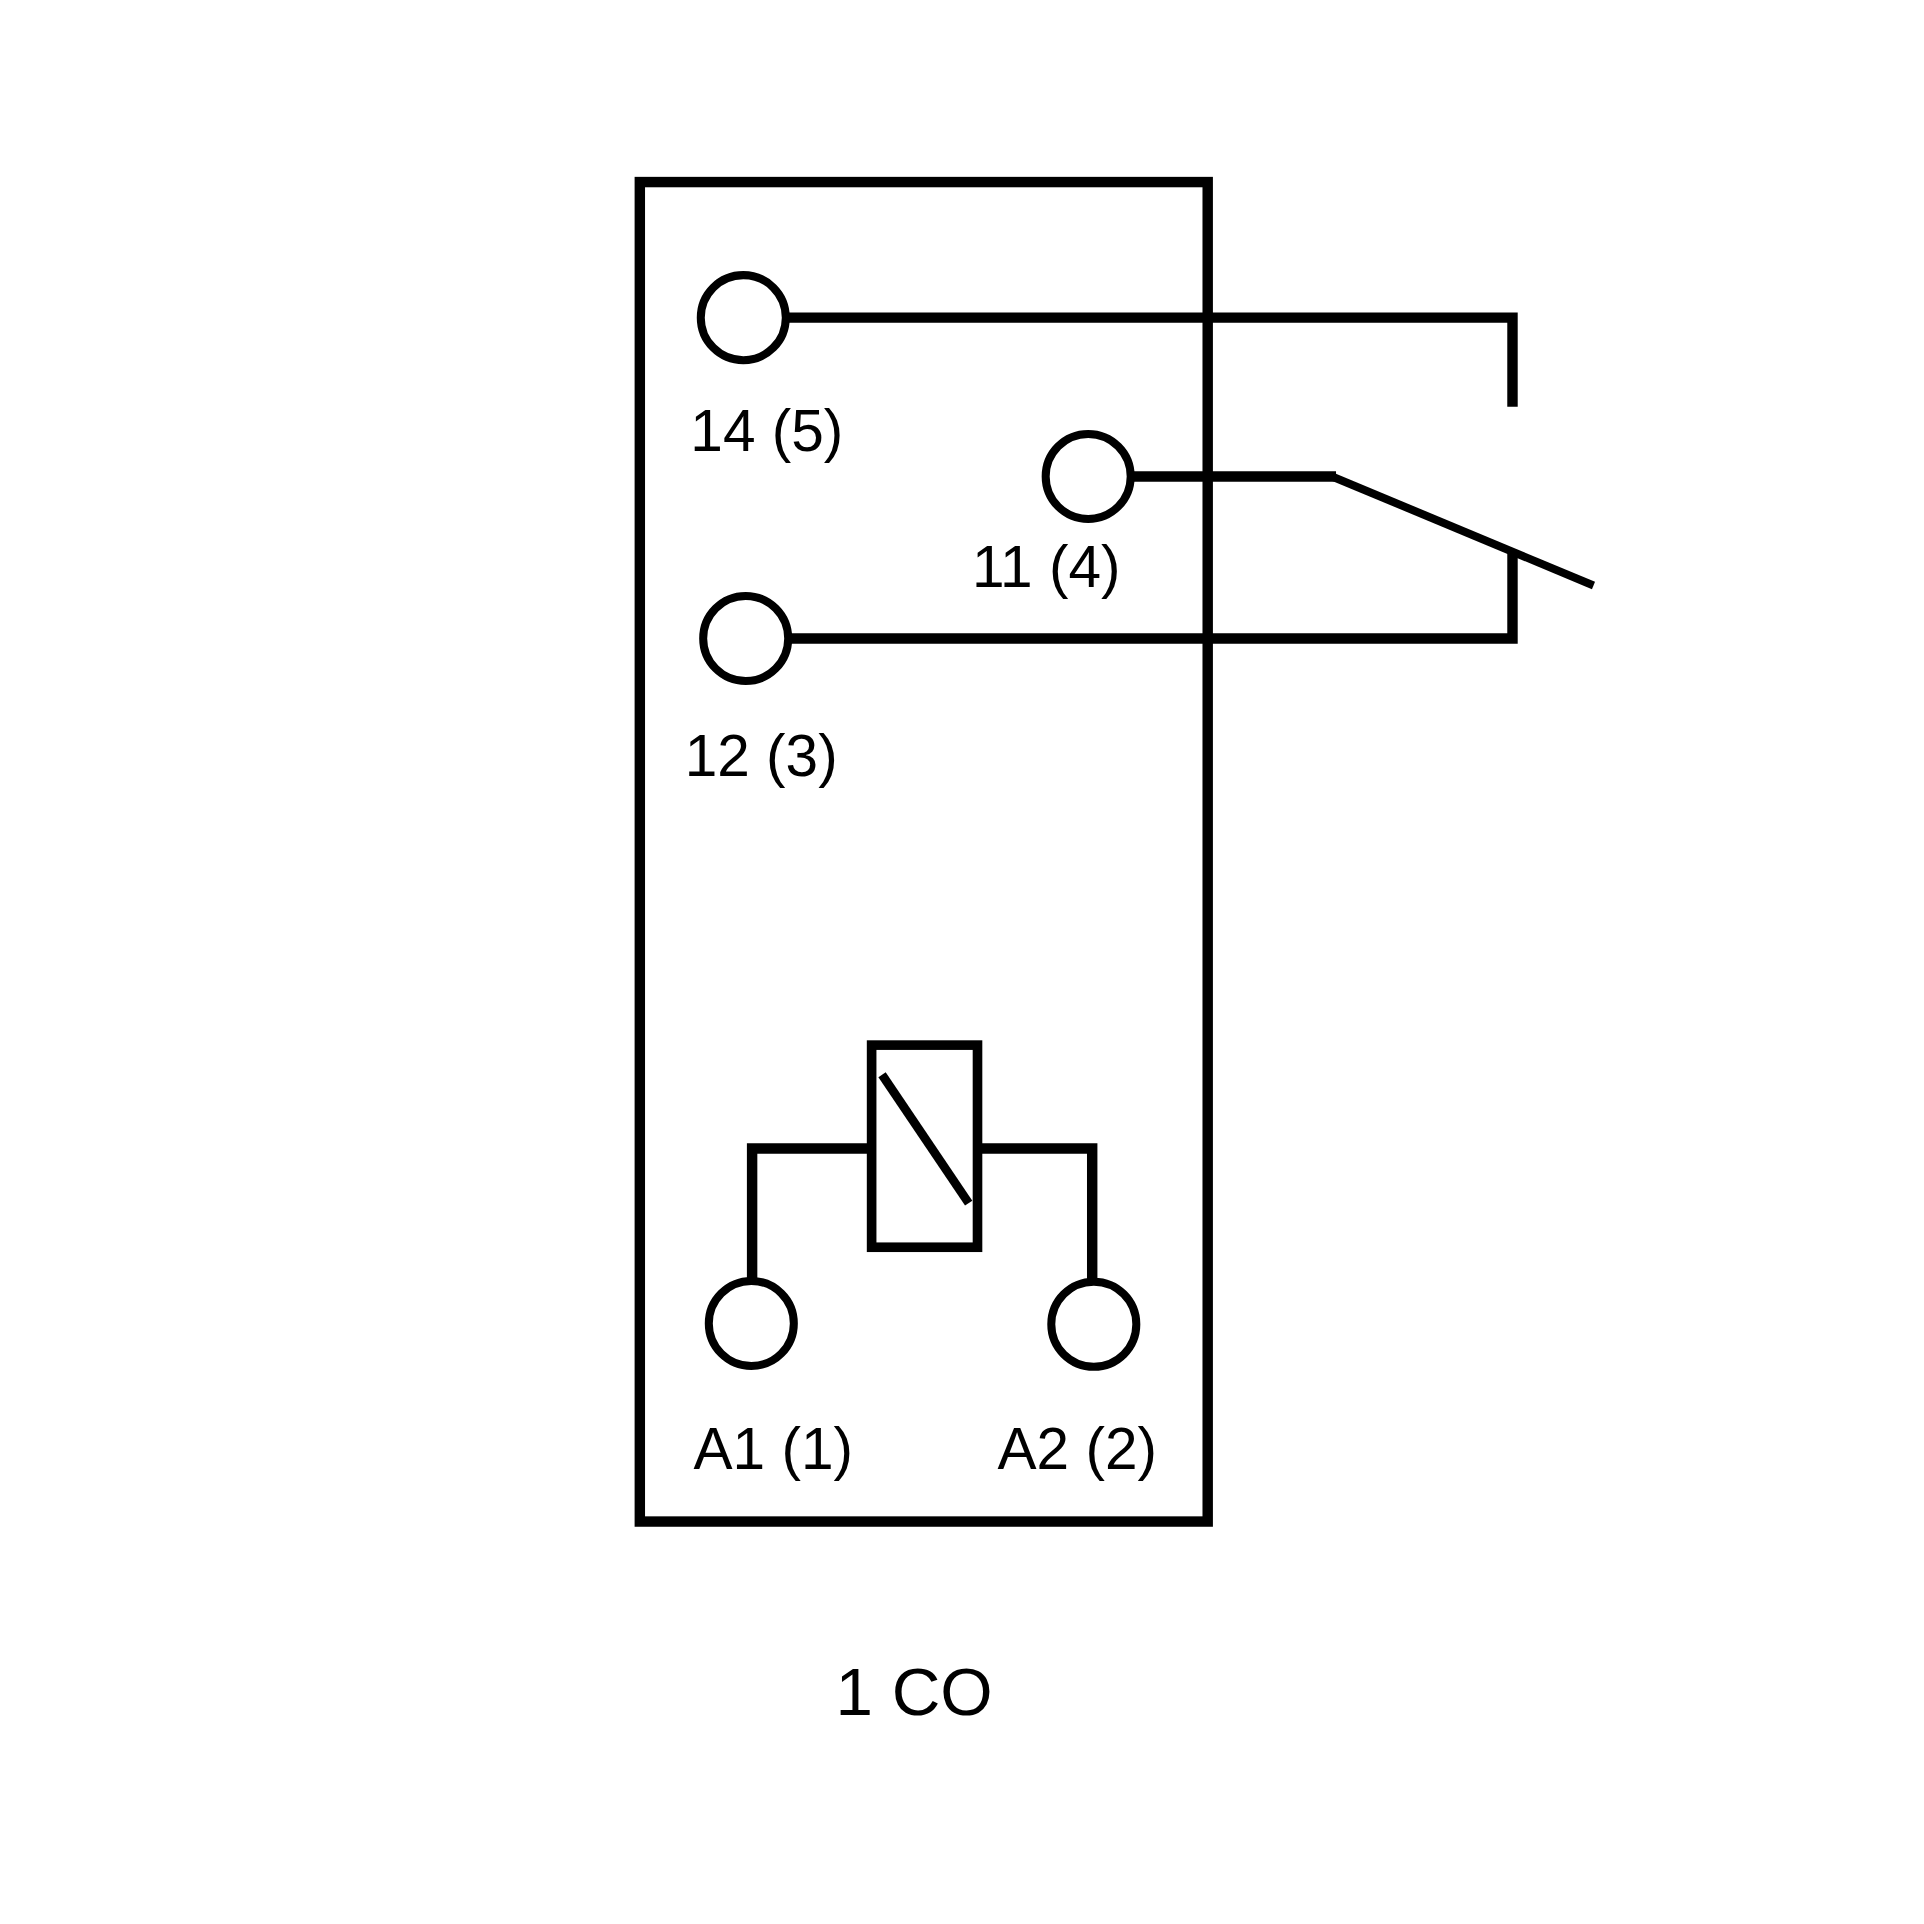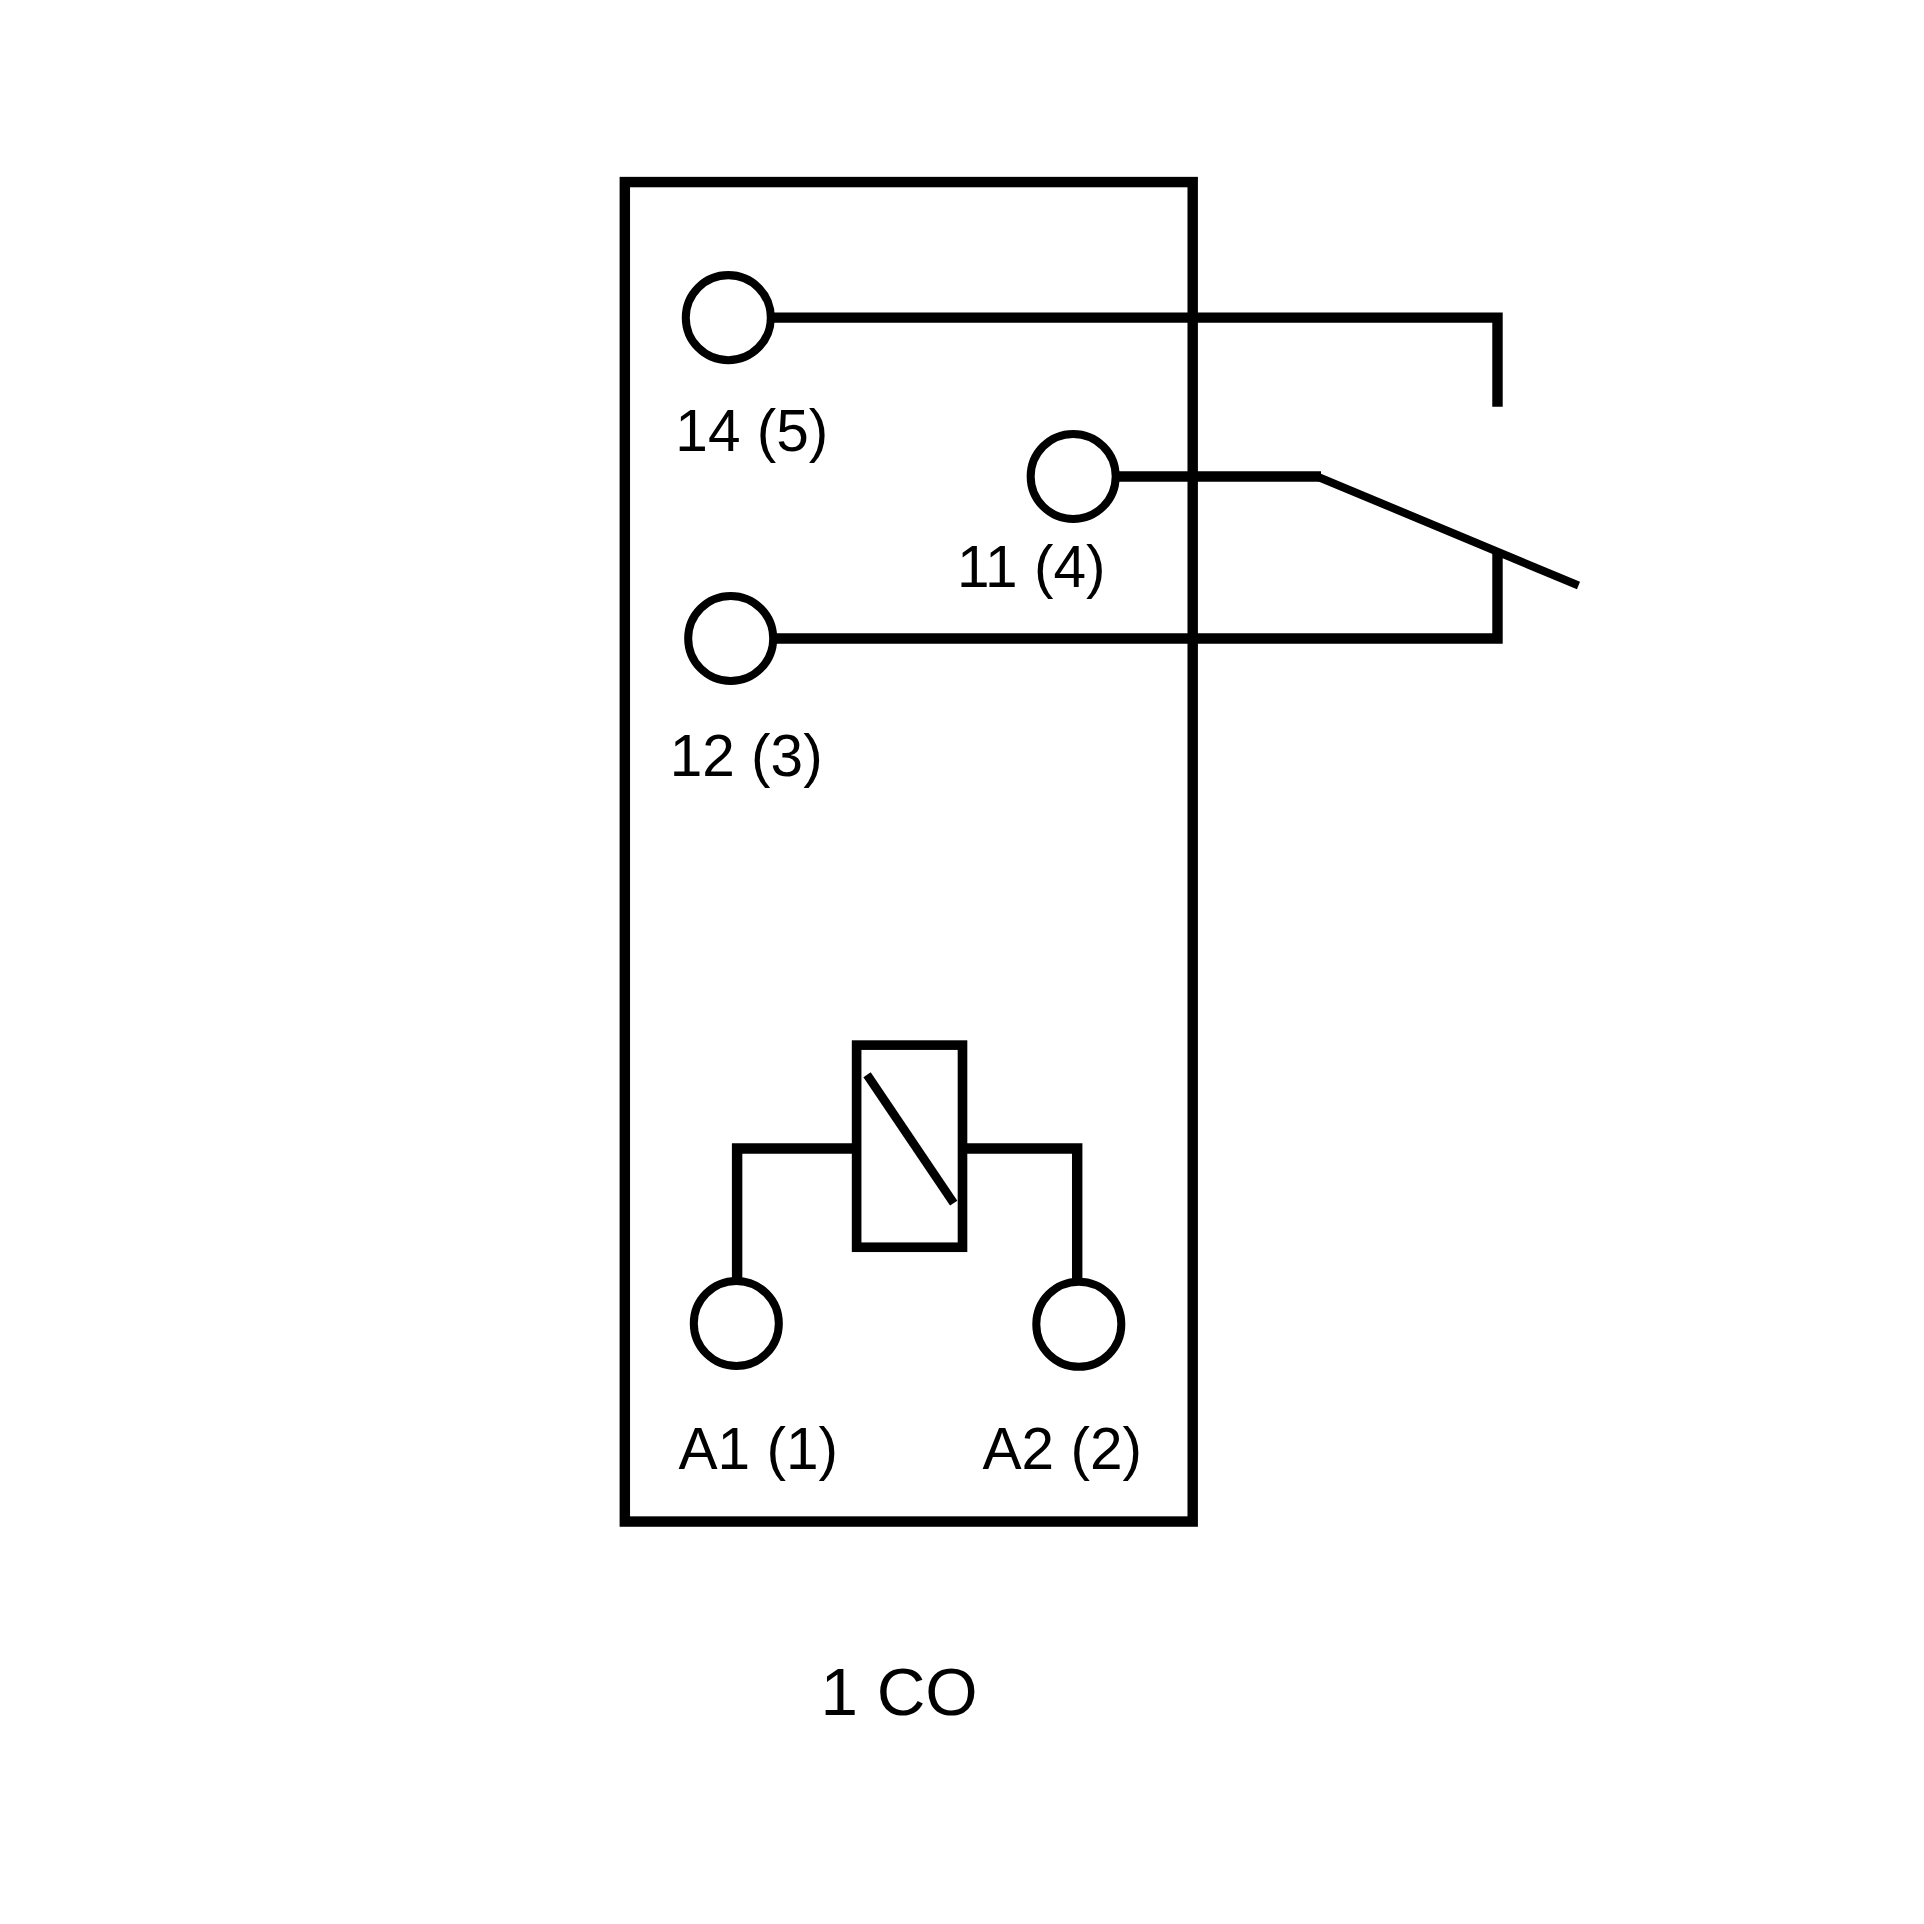--- a/index.html
+++ b/index.html
@@ -6,20 +6,21 @@
     margin: 0;
     padding: 0;
     background: #ffffff;
   }
   .canvas {
     position: relative;
     width: 1662px;
     height: 1925px;
     background: #ffffff;
     overflow: hidden;
+    padding-left: 15px;
   }
   svg {
     display: block;
     width: 1925px;
     height: 1925px;
   }
   .lbl {
     font-family: "Liberation Sans", sans-serif;
     fill: #000000;
     font-size: 73px;

